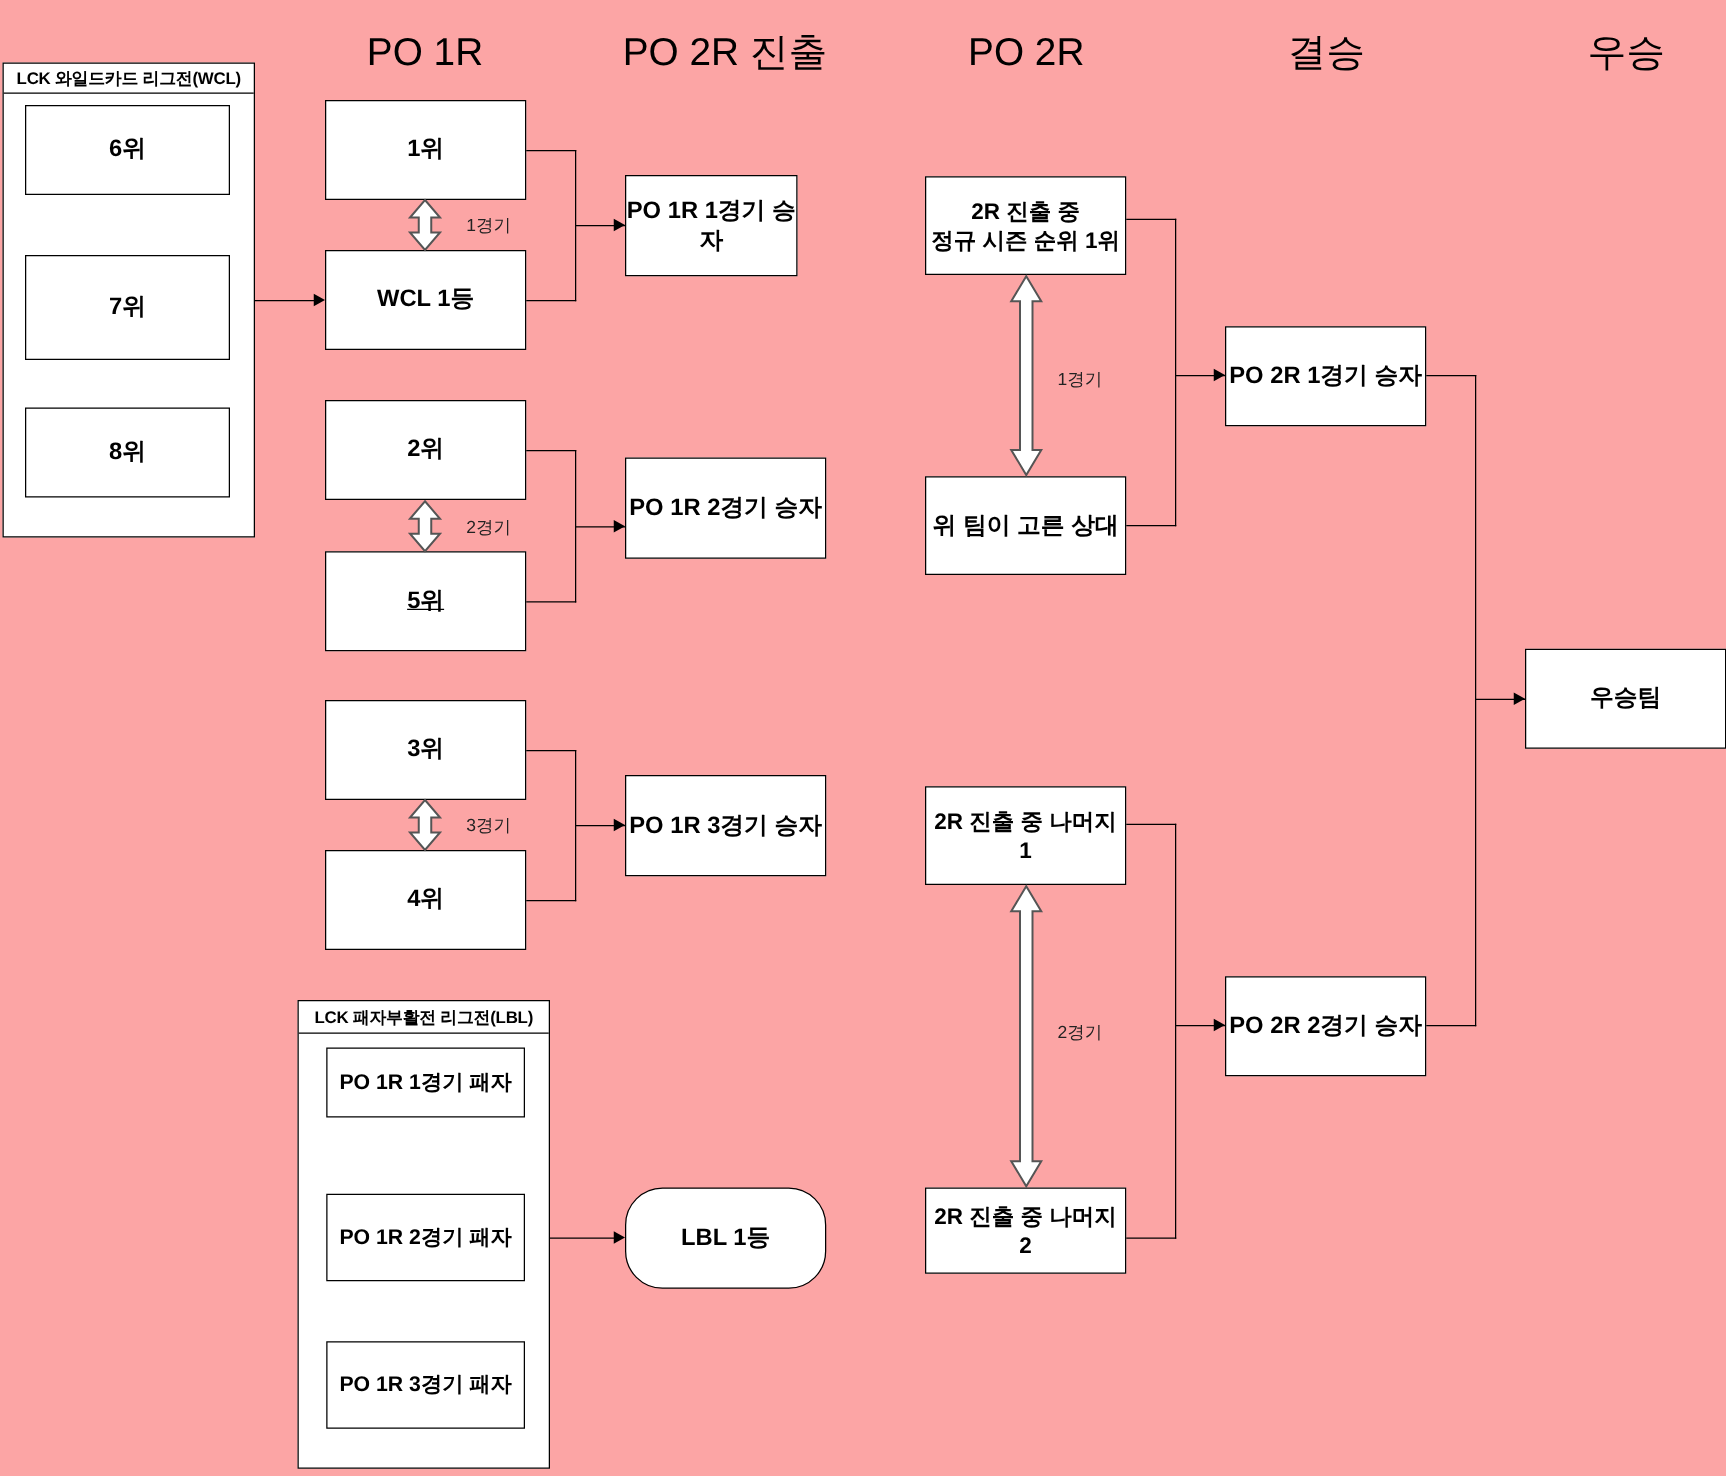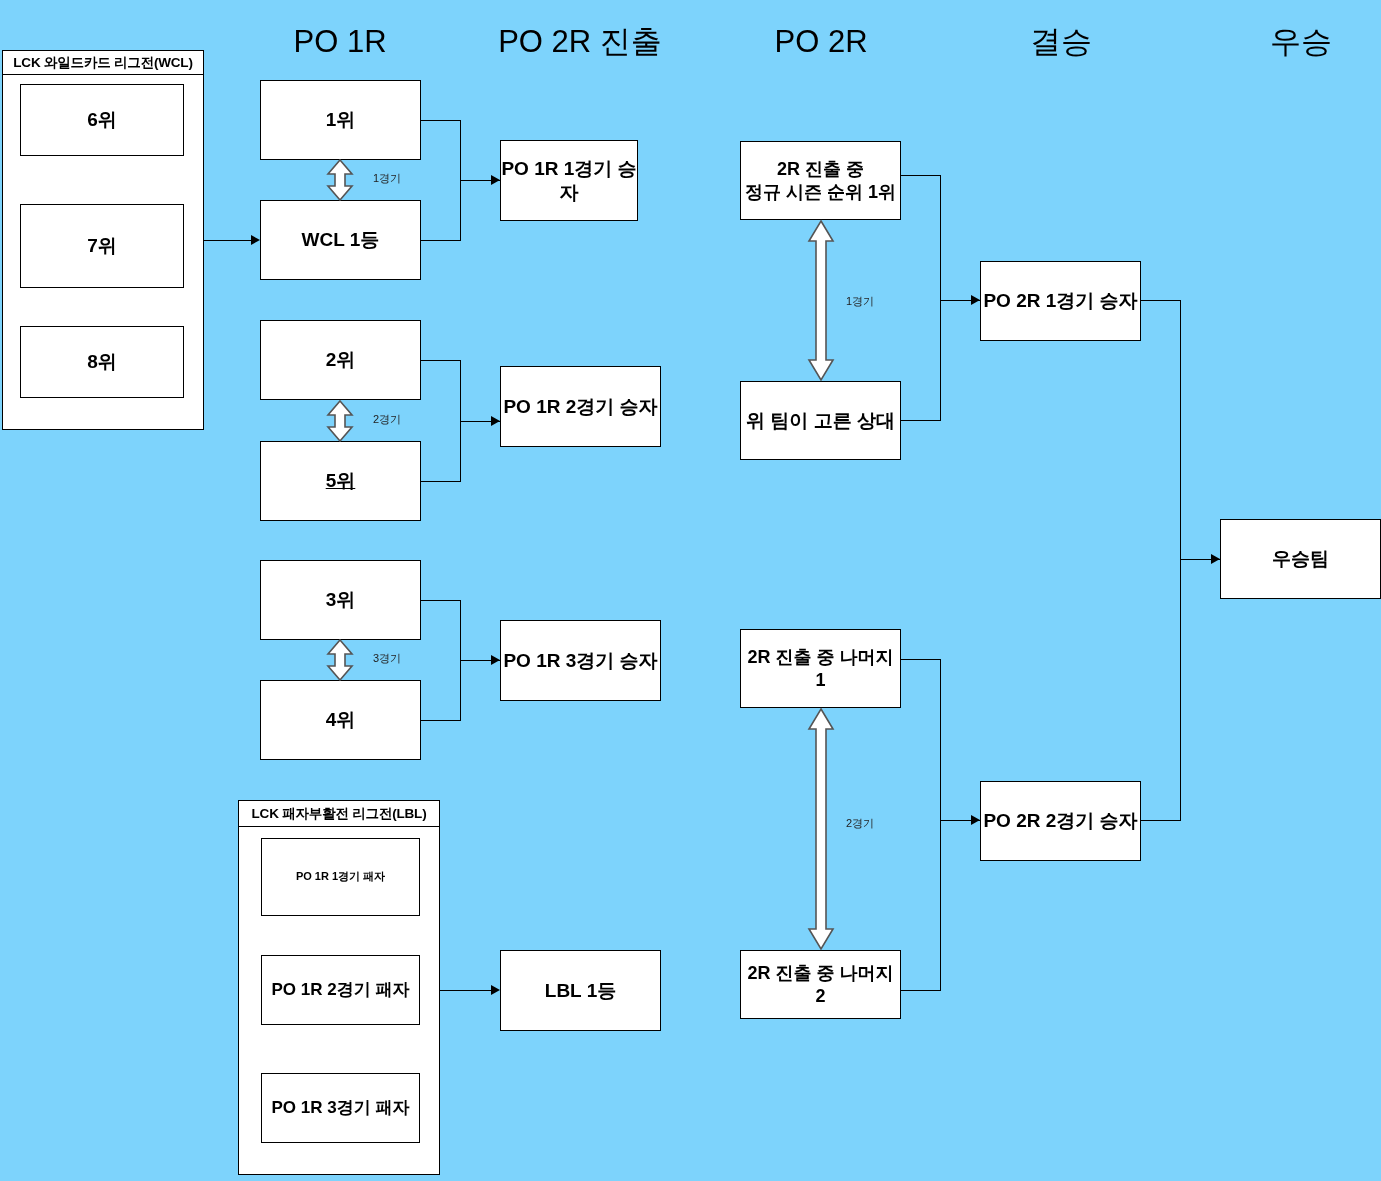--- a/index.html
+++ b/index.html
@@ -8,21 +8,21 @@
     background: #ffffff;
   }
   body {
     font-family: "Liberation Sans", "DejaVu Sans", sans-serif;
     color: #000000;
   }
   #canvas {
     position: relative;
     width: 1381px;
     height: 1181px;
-    background: #7dd3fc;
+    background: #fca5a5;
     overflow: hidden;
   }
 
   
   .col-title {
     position: absolute;
     font-size: 31px;
     font-weight: 400;
     letter-spacing: 0px;
     color: #000;
@@ -94,21 +94,21 @@
 
   
   .dbl-arrow {
     position: absolute;
   }
   .dbl-arrow svg { display: block; }
 
   
   .match-label {
     position: absolute;
-    font-size: 11px;
+    font-size: 14px;
     font-weight: 400;
     color: #222;
     white-space: nowrap;
     line-height: 1;
   }
 </style>
 </head>
 <body>
 
 <div id="canvas">
@@ -179,28 +179,28 @@
   <div class="hline" style="left:421px; top:720px; width:40px;"></div>
   <div class="vline" style="left:460px; top:600px; height:121px;"></div>
   <div class="hline" style="left:460px; top:660px; width:40px;"></div>
   <div class="arrow-head" style="left:491px; top:655px;"></div>
 
   <div class="node" style="left:500px; top:620px; width:161px; height:81px;">PO 1R 3경기 승자</div>
 
   <div class="group" style="left:238px; top:800px; width:202px; height:375px;">
     <div class="group-header" style="height:26px;">LCK 패자부활전 리그전(LBL)</div>
   </div>
-  <div class="node" style="left:261px; top:838px; width:159px; height:78px; font-size:11px;">PO 1R 1경기 패자</div>
+  <div class="node" style="left:261px; top:838px; width:159px; height:56px; font-size:17px;">PO 1R 1경기 패자</div>
   <div class="node" style="left:261px; top:955px; width:159px; height:70px; font-size:17px;">PO 1R 2경기 패자</div>
   <div class="node" style="left:261px; top:1073px; width:159px; height:70px; font-size:17px;">PO 1R 3경기 패자</div>
 
   <div class="hline" style="left:440px; top:990px; width:52px;"></div>
   <div class="arrow-head" style="left:491px; top:985px;"></div>
 
-  <div class="node" style="left:500px; top:950px; width:161px; height:81px;">LBL 1등</div>
+  <div class="node" style="left:500px; top:950px; width:161px; height:81px;border-radius:30px;">LBL 1등</div>
 
   <div class="node two-line" style="left:740px; top:141px; width:161px; height:79px; flex-direction:column;">
     <span>2R 진출 중</span>
     <span>정규 시즌 순위 1위</span>
   </div>
   <div class="node" style="left:740px; top:381px; width:161px; height:79px;">위 팀이 고른 상대</div>
 
   <div class="dbl-arrow" style="left:803px; top:219px;">
     <svg width="36" height="163" viewBox="0 0 36 163">
       <polygon points="18,2 30,22 23,22 23,141 30,141 18,161 6,141 13,141 13,22 6,22" fill="#ffffff" stroke="#555555" stroke-width="1.6"></polygon>

